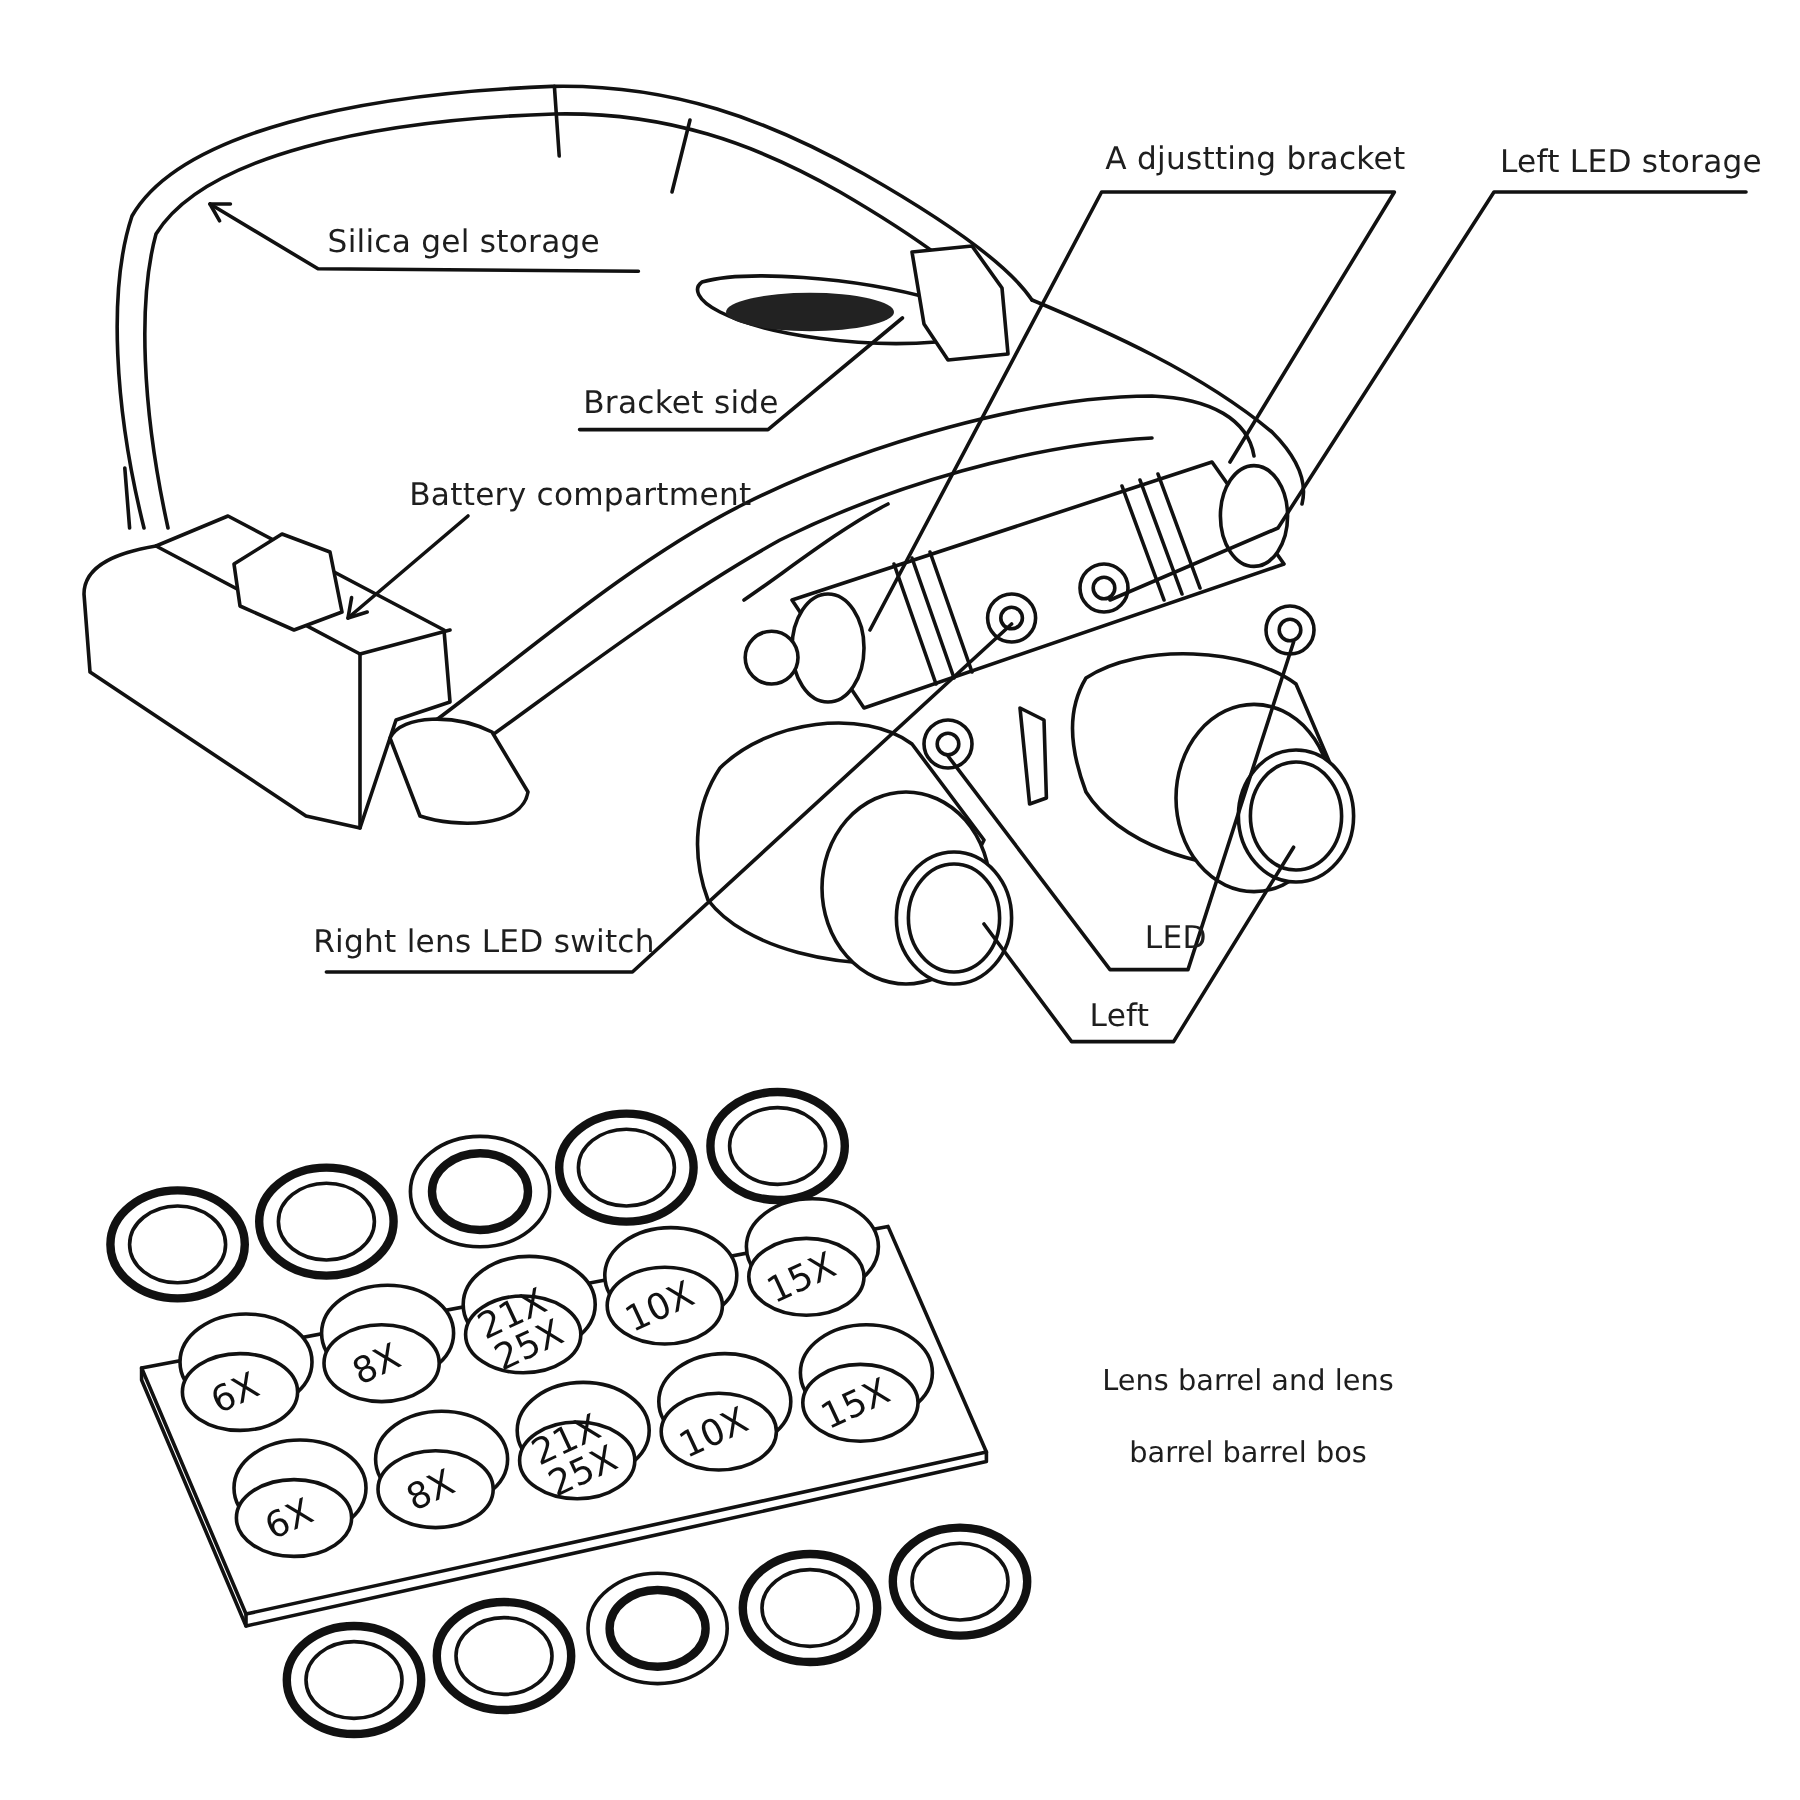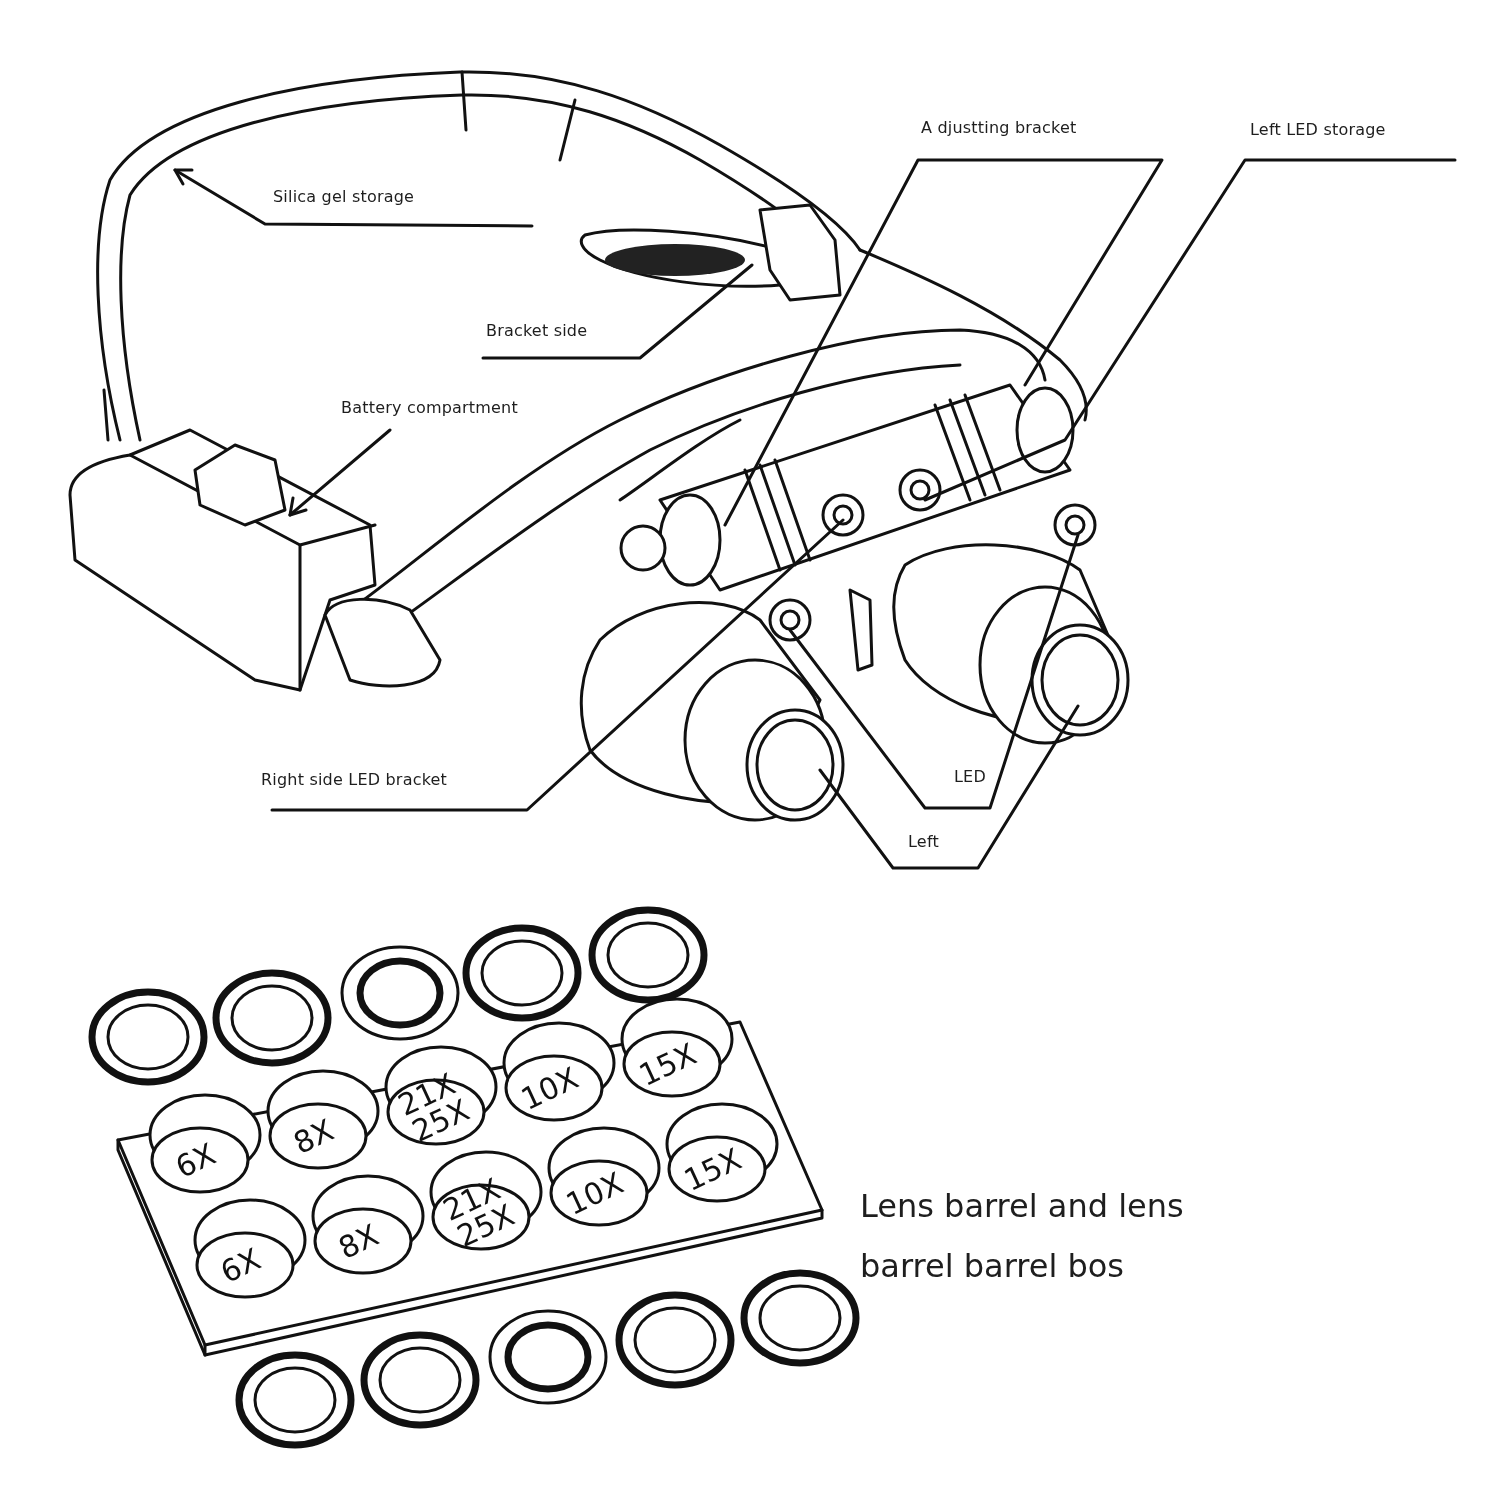--- a/index.html
+++ b/index.html
@@ -1,19 +1,19 @@
 <!DOCTYPE html>
 <html><head>
 <meta charset="utf-8">
 <style>
   html,body{margin:0;padding:0;background:#fff;}
   body{width:1500px;height:1500px;position:relative;overflow:hidden;font-family:"DejaVu Sans",sans-serif;}
   svg#art{position:absolute;left:0;top:0;}
-  .lbl{position:absolute;font-size:16px;color:#1e1e1e;white-space:nowrap;letter-spacing:0.2px;font-family:"DejaVu Sans",sans-serif;}
-  .caption{position:absolute;left:860px;top:1176px;width:360px;text-align:left;font-size:32px;line-height:60px;color:#1e1e1e;}
+  .lbl{position:absolute;font-size:26px;color:#1e1e1e;white-space:nowrap;letter-spacing:0.2px;font-family:"DejaVu Sans",sans-serif;}
+  .caption{position:absolute;left:860px;top:1120px;width:360px;text-align:center;font-size:24px;line-height:60px;color:#1e1e1e;}
   .ln{stroke:#111;stroke-width:3;fill:none;stroke-linecap:round;stroke-linejoin:round;}
   .dr{stroke:#111;stroke-width:3;fill:none;stroke-linejoin:round;stroke-linecap:round;}
   .drf{stroke:#111;stroke-width:3;fill:#fff;stroke-linejoin:round;}
   .thick{stroke:#111;stroke-width:7;fill:#fff;}
   .tray-text{font-family:"DejaVu Sans",sans-serif;font-size:30px;fill:#111;}
 </style>
 </head>
 <body>
 
 <svg id="art" width="1500" height="1500" viewBox="0 0 1500 1500">
@@ -212,20 +212,20 @@
         <ellipse class="drf" rx="40" ry="32"></ellipse>
       </g>
   </g>
 </svg>
 
 <div class="lbl" style="left:921px;top:118px;">A djustting bracket</div>
 <div class="lbl" style="left:1250px;top:120px;">Left LED storage</div>
 <div class="lbl" style="left:273px;top:187px;">Silica gel storage</div>
 <div class="lbl" style="left:486px;top:321px;">Bracket side</div>
 <div class="lbl" style="left:341px;top:398px;">Battery compartment</div>
-<div class="lbl" style="left:261px;top:770px;">Right side LED bracket</div>
+<div class="lbl" style="left:261px;top:770px;">Right lens LED switch</div>
 <div class="lbl" style="left:954px;top:767px;">LED</div>
 <div class="lbl" style="left:908px;top:832px;">Left</div>
 
 <div class="caption">
   <div>Lens barrel and lens</div>
   <div>barrel barrel bos</div>
 </div>
 
 </body></html>

